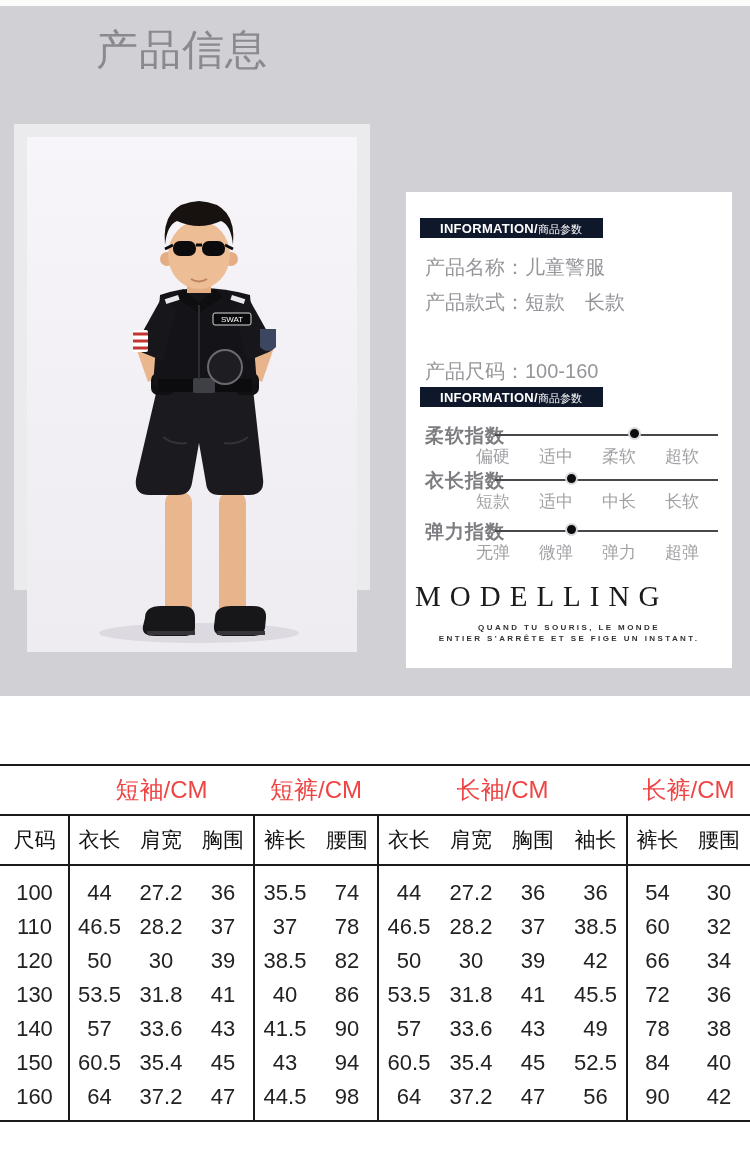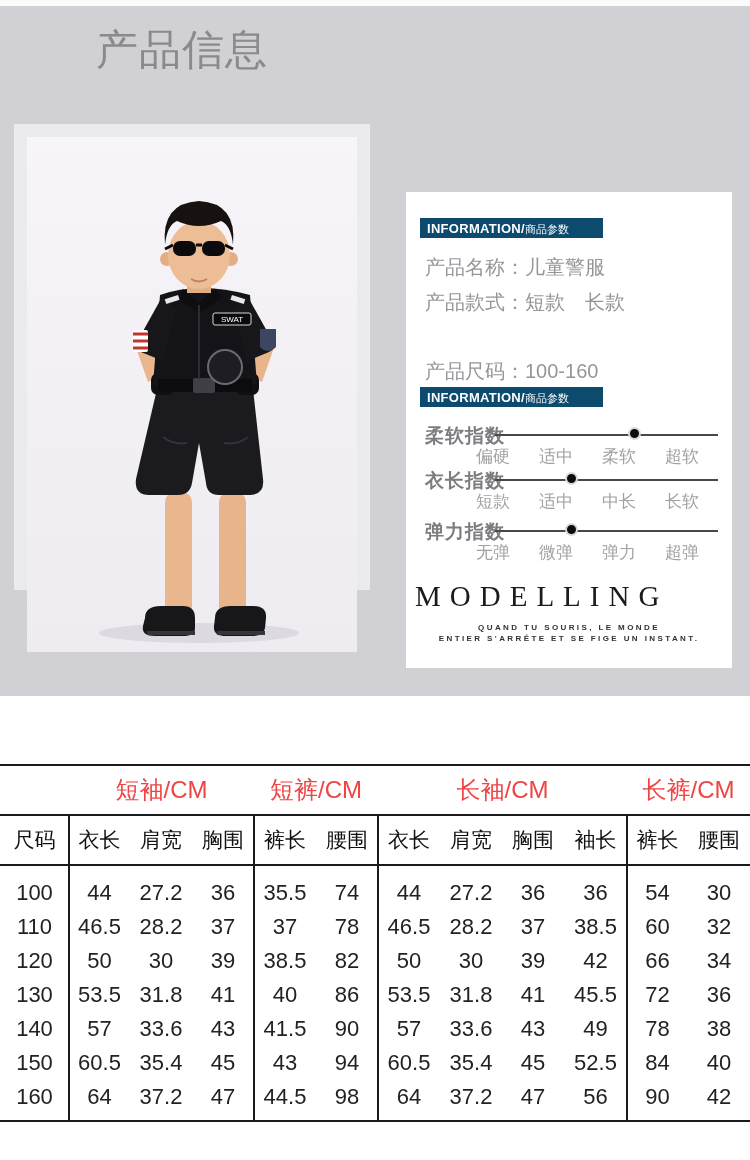--- a/index.html
+++ b/index.html
@@ -9,22 +9,22 @@
   .top-bg{position:absolute;left:0;top:6px;width:750px;height:690px;background:#d1d1d5;}
   .top-strip{position:absolute;left:0;top:0;width:750px;height:6px;background:#fbfbfc;}
   .title-cn{position:absolute;left:62px;top:22px;font-size:42px;color:#8a8a8e;letter-spacing:1px;margin-left:34px;}
   .title-en{position:absolute;left:63px;top:70px;font-size:25px;color:#2e2e30;letter-spacing:0.5px;}
   
   .photo-frame{position:absolute;left:14px;top:124px;width:356px;height:466px;background:#ebebee;}
   .photo-inner{position:absolute;left:13px;top:13px;width:330px;height:515px;
                background:linear-gradient(#f7f5f9,#eeebf1);overflow:hidden;}
   
   .info-panel{position:absolute;left:406px;top:192px;width:326px;height:476px;background:#ffffff;}
-  .info-bar{position:absolute;left:14px;width:183px;height:20px;background:#0c4a6e;color:#ffffff;
-            line-height:20px;padding-left:7px;box-sizing:border-box;white-space:nowrap;}
+  .info-bar{position:absolute;left:14px;width:183px;height:20px;background:#0f172a;color:#ffffff;
+            line-height:20px;padding-left:20px;box-sizing:border-box;white-space:nowrap;}
   .info-bar .en{font-size:13px;font-weight:bold;letter-spacing:0.3px;}
   .info-bar .cn{font-size:11px;}
   .bar-1{top:26px;} .bar-2{top:195px;}
   .param-row{position:absolute;left:19px;font-size:20px;color:#95959a;white-space:nowrap;}
   .index-row{position:absolute;left:0;width:326px;height:46px;}
   .index-label{position:absolute;left:19px;top:0;font-size:19px;font-weight:bold;color:#7c7c81;letter-spacing:1px;}
   .index-line{position:absolute;left:89px;top:11px;width:223px;height:2px;background:#48484c;}
   .index-dot{position:absolute;top:4px;width:9px;height:9px;background:#0c0c0e;
              border:2px solid #d9d9dd;border-radius:50%;}
   .index-options{position:absolute;left:70px;top:22px;width:252px;display:flex;}

